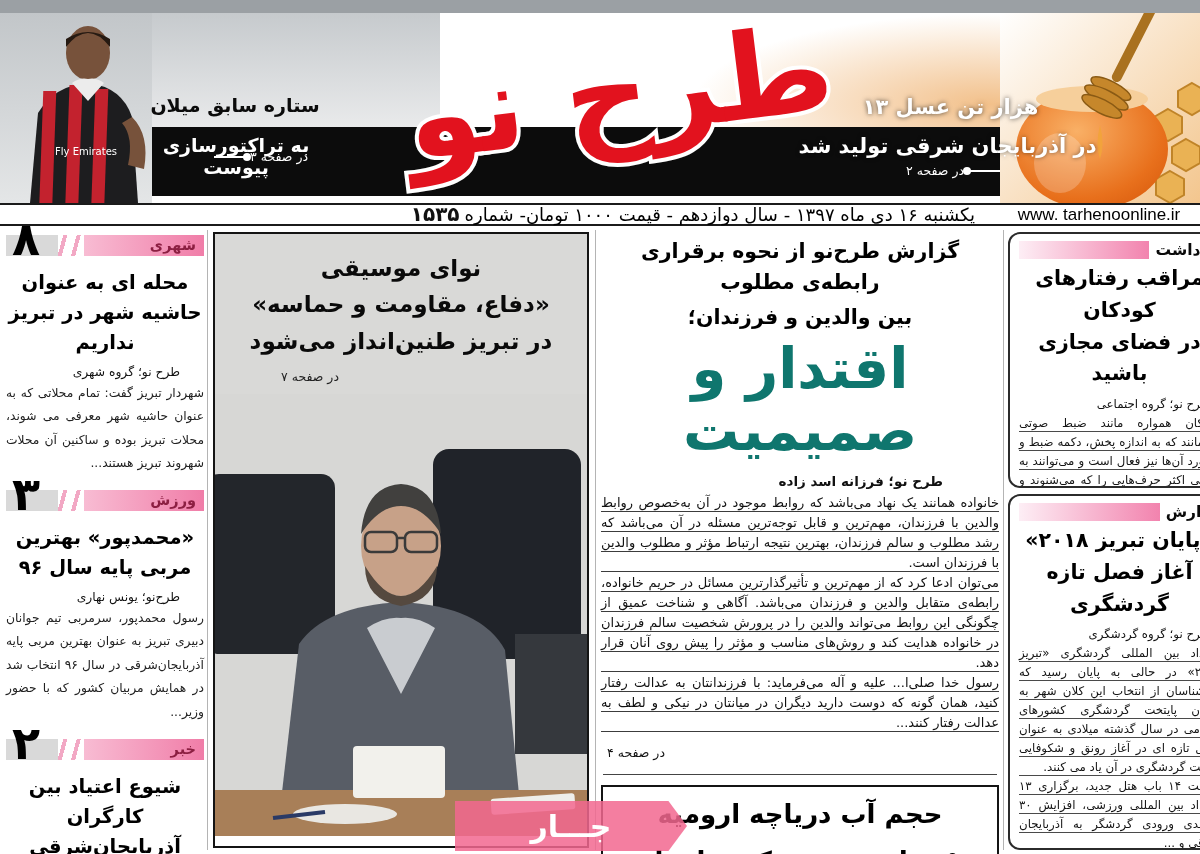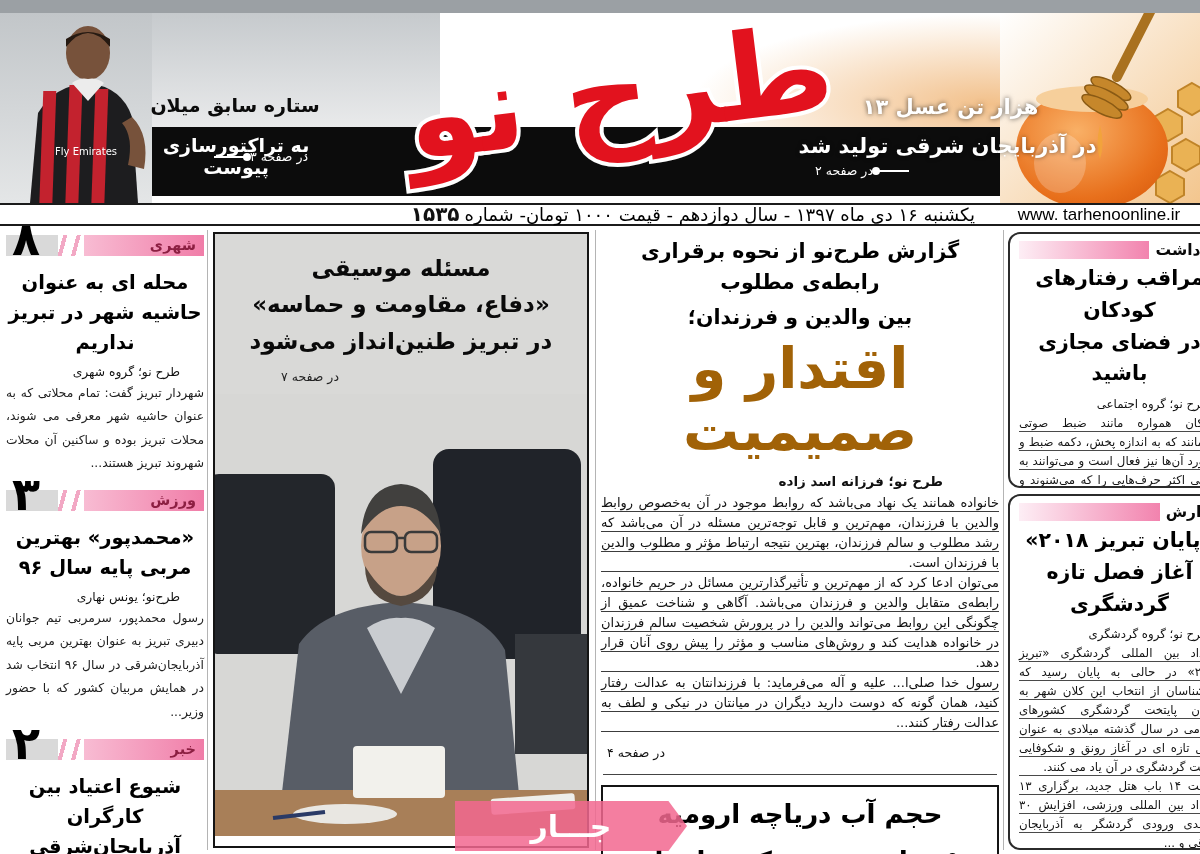--- a/index.html
+++ b/index.html
@@ -13,21 +13,21 @@
   .honey-glow{left:690px;top:13px;width:315px;height:114px;background:radial-gradient(ellipse at 95% 80%, #f2c08a 0%, rgba(255,255,255,0) 70%);}
   .player-art{left:0;top:13px;width:152px;height:190px;z-index:3;}
   .honey-art{left:1000px;top:13px;width:200px;height:190px;z-index:3;}
   .masthead{left:398px;top:6px;width:446px;height:202px;z-index:4;}
   .hd-txt{z-index:5;}
   .tl1{left:150px;top:94px;width:170px;text-align:center;font-weight:bold;font-size:19px;color:#0b0b0b;}
   .tl2{left:138px;top:134px;width:196px;text-align:center;font-weight:bold;font-size:19px;color:#fff;}
   .tl3{left:168px;top:149px;width:140px;color:#fff;font-size:12.5px;display:flex;align-items:center;gap:6px;direction:rtl;}
   .tr1{left:838px;top:95px;width:225px;text-align:center;font-weight:bold;font-size:21px;color:#fff;text-shadow:0 0 5px rgba(0,0,0,.7);}
   .tr2{left:775px;top:134px;width:345px;text-align:center;font-weight:bold;font-size:21px;color:#fff;text-shadow:0 0 4px rgba(0,0,0,.5);}
-  .tr3{left:815px;top:163px;width:185px;color:#fff;font-size:12.5px;display:flex;align-items:center;justify-content:flex-end;gap:6px;direction:rtl;}
+  .tr3{left:815px;top:163px;width:185px;color:#fff;font-size:12.5px;display:flex;align-items:center;justify-content:flex-start;gap:6px;direction:rtl;}
   .dashdot{display:inline-block;width:30px;height:2px;background:#fff;position:relative;}
   .dashdot::after{content:'';position:absolute;right:-7px;top:-3px;width:8px;height:8px;border-radius:50%;background:#fff;}
   .tr3 .dashdot::after{right:auto;left:-7px;}
   
   .dateline{left:0;top:203px;width:1200px;height:19px;border-top:2px solid #1b1b1b;border-bottom:2px solid #1b1b1b;background:#fff;z-index:6;box-sizing:content-box;}
   .website{position:absolute;right:6px;top:0;width:190px;text-align:center;font-family:Liberation Sans, sans-serif;font-size:17px;color:#000;line-height:19px;direction:ltr;}
   .dateinfo{position:absolute;right:225px;top:0;direction:rtl;display:flex;align-items:center;gap:5px;height:19px;}
   .dateinfo .di{font-size:18px;color:#000;}
   .dateinfo .issue{font-size:20px;font-weight:bold;position:relative;top:-1px;}
   
@@ -46,21 +46,21 @@
   .brief-body{font-size:12.3px;line-height:1.92;text-align:justify;color:#222;}
   
   .photo-box{left:213px;top:232px;width:376px;height:616px;border:2px solid #141414;box-sizing:border-box;background:#fff;direction:rtl;}
   .photo-box-head{background:#d9d9d7;padding:16px 10px 8px;}
   .pb-line{font-size:23px;font-weight:bold;text-align:center;line-height:1.58;color:#0a0a0a;}
   .pb-ref{font-size:12.5px;color:#222;text-align:left;padding:10px 0 2px 56px; direction:rtl;}
   .portrait{display:block;width:372px;height:442px;}
   
   .main-col{left:601px;top:232px;width:398px;direction:rtl;}
   .kicker{font-size:20.5px;font-weight:bold;text-align:center;line-height:1.5;color:#000;margin-top:4px;}
-  .main-headline{font-size:56px;font-weight:800;text-align:center;line-height:1.1;color:#a16207;margin:6px 0 12px;}
+  .main-headline{font-size:56px;font-weight:800;text-align:center;line-height:1.1;color:#0f766e;margin:6px 0 12px;}
   .m-byline{font-size:13.5px;font-weight:bold;text-align:right;padding-right:56px;margin:0 0 4px;}
   .ruled{background-image:repeating-linear-gradient(to bottom,transparent 0,transparent 18px,#3c3c3c 18px,#3c3c3c 19px,transparent 19px,transparent 20px);}
   .m-body{font-size:13px;line-height:20px;text-align:justify;color:#111;margin:0;}
   .m-body+.m-body{margin-top:0;}
   .m-ref{font-size:12.5px;text-align:left;padding:12px 0 0 6px;}
   .m-hr{border:none;border-top:1px solid #444;margin:14px 2px 10px;}
   .lake-box{position:relative;border:2px solid #141414;height:206px;box-sizing:border-box;overflow:hidden;background:#fff;}
   .lake-h{font-size:26px;font-weight:bold;text-align:center;line-height:1.5;margin-top:8px;position:relative;z-index:2;color:#000;}
   
   .note{position:absolute;left:1008px;width:223px;border:2px solid #2b2b2b;border-radius:12px;box-sizing:border-box;background:#fff;direction:rtl;padding:7px 9px;overflow:hidden;}
@@ -208,21 +208,21 @@
             <span>خبر</span>
           </span>
       </div>
       <div class="brief-headline">شیوع اعتیاد بین کارگران آذربایجان‌شرقی</div>
 
     </div>
   </div>
 
   <div class="abs photo-box">
     <div class="photo-box-head">
-      <div class="pb-line">مسئله موسیقی</div>
+      <div class="pb-line">نوای موسیقی</div>
       <div class="pb-line">«دفاع، مقاومت و حماسه»</div>
       <div class="pb-line">در تبریز طنین‌انداز می‌شود</div>
       <div class="pb-ref">در صفحه ۷</div>
     </div>
     <svg class="portrait" viewBox="0 0 372 442" xmlns="http://www.w3.org/2000/svg">
       <rect width="372" height="442" fill="#d7d7d5"></rect>
       <rect x="-10" y="80" width="130" height="180" rx="14" fill="#23262b"></rect>
       <rect x="215" y="52" width="150" height="215" rx="16" fill="#1d2averageerror026" fill-opacity="0"></rect>
       <rect x="218" y="55" width="148" height="210" rx="16" fill="#202329"></rect>
       <rect x="300" y="240" width="80" height="120" fill="#35383d"></rect>

